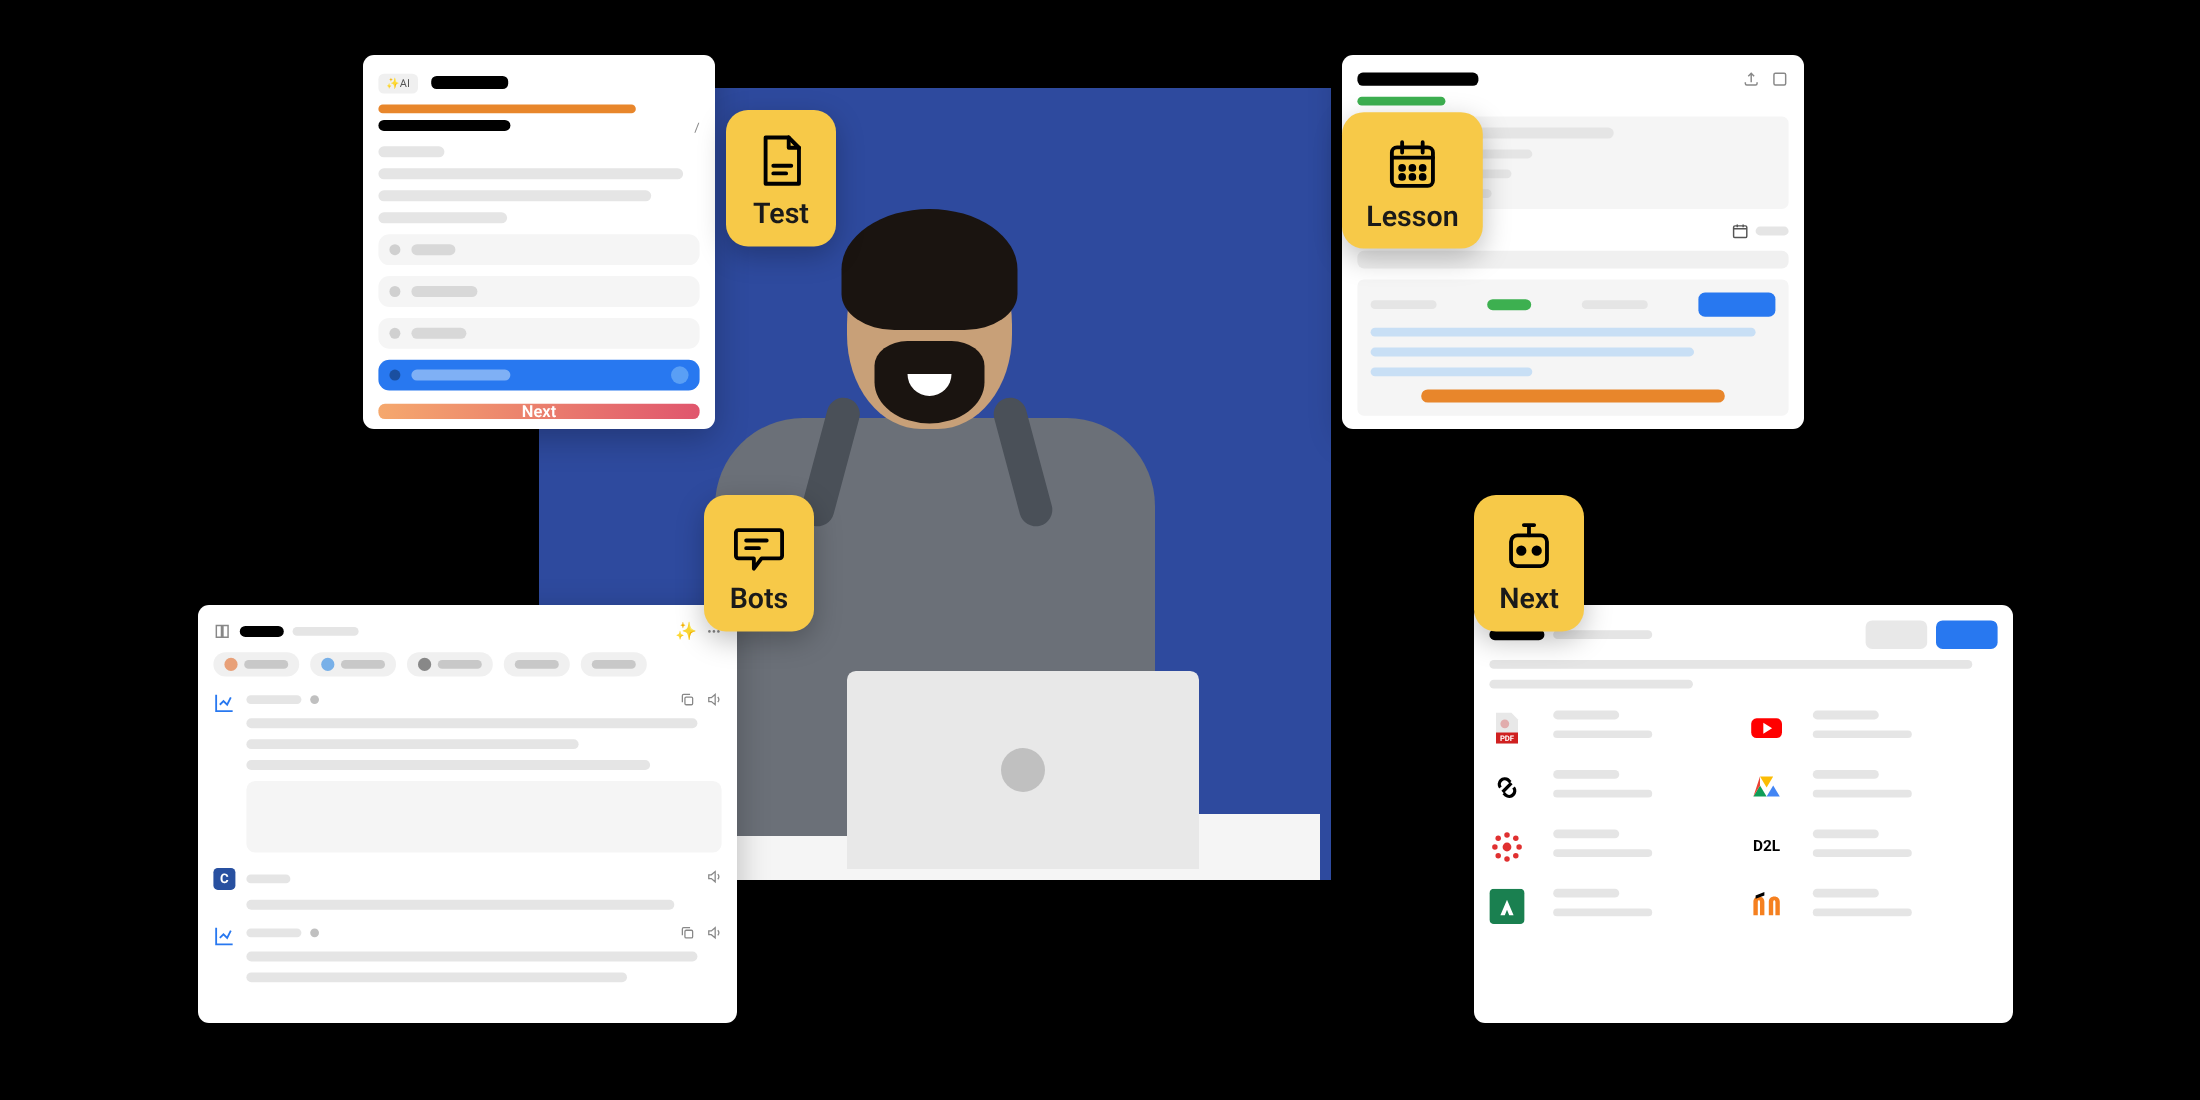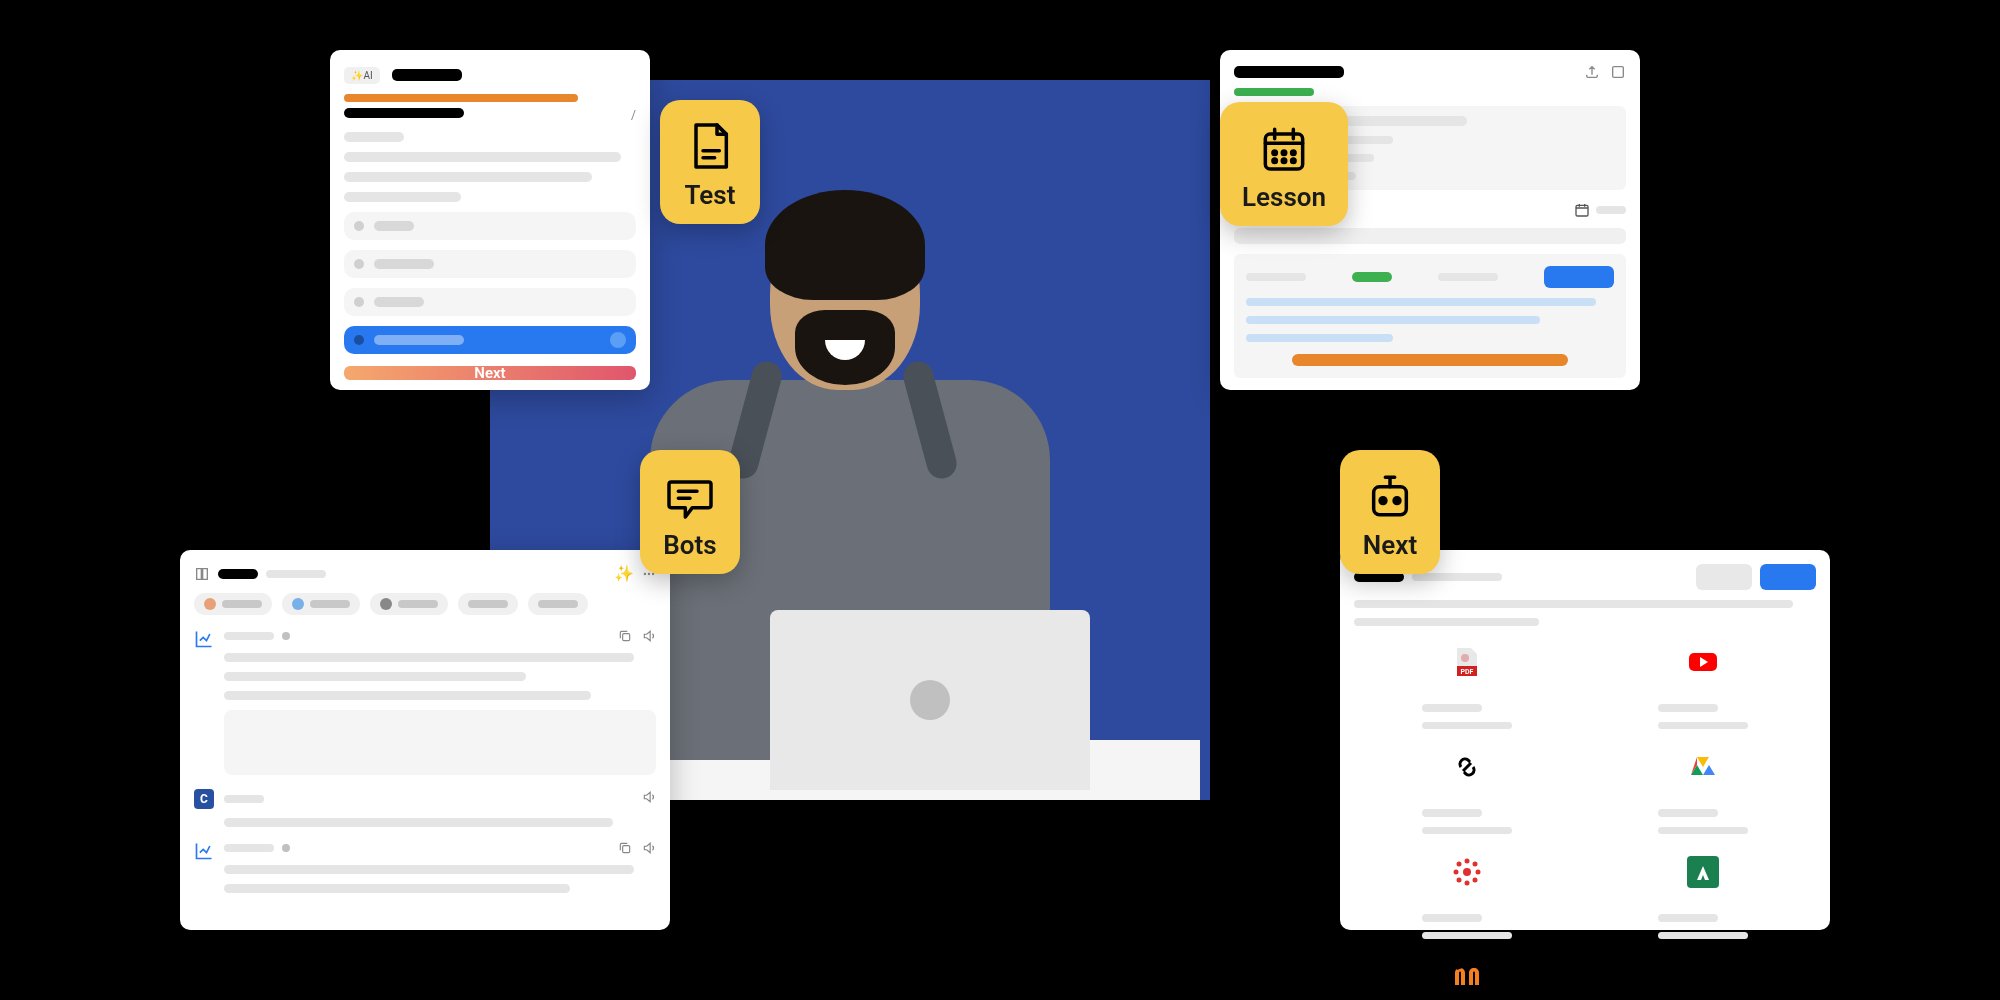--- a/index.html
+++ b/index.html
@@ -53,21 +53,21 @@
 .pill { background: #f0f0f0; border-radius: 14px; height: 22px; display: flex; align-items: center; padding: 0 10px; gap: 6px; }
 .pill .av { width: 12px; height: 12px; border-radius: 50%; }
 .pill .ln { background: #c8c8c8; height: 8px; border-radius: 4px; }
 .msg-row { display: flex; gap: 10px; margin-top: 14px; }
 .msg-icon { width: 20px; height: 20px; flex-shrink: 0; }
 .msg-body { flex: 1; }
 .att-card { background: #f5f5f5; border-radius: 8px; margin-top: 10px; height: 65px; }
 
 .bots-card { left: 1340px; top: 550px; width: 490px; height: 380px; padding: 14px; }
 .int-grid { display: grid; grid-template-columns: 1fr 1fr; gap: 10px; margin-top: 14px; }
-.int-item { display: flex; align-items: center; gap: 26px; padding: 6px 0; flex-direction: column; }
+.int-item { display: flex; align-items: flex-start; gap: 26px; padding: 6px 0; }
 .int-icon { width: 32px; height: 32px; flex-shrink: 0; display: flex; align-items: center; justify-content: center; }
 .int-text { flex: 1; }
 .btn-grp { display: flex; gap: 8px; }
 .btn-sm { border-radius: 6px; height: 26px; width: 56px; }
 .btn-sm.gray { background: #e8e8e8; }
 .btn-sm.blue { background: #2878f0; }
 </style>
 </head>
 <body>
 
@@ -339,20 +339,27 @@
             <circle cx="8" cy="24" r="2.5" fill="#e03030"></circle>
             <circle cx="24" cy="24" r="2.5" fill="#e03030"></circle>
           </svg>
       </div>
       <div class="int-text">
           <div class="gray-line" style="width:60px;height:8px;margin-top:0;"></div>
           <div class="gray-line" style="width:90px;height:7px;"></div>
         </div>
     </div>
     <div class="int-item">
+      <div class="int-icon" style="font-weight:700;font-size:14px;color:#000;">D2L</div>
+      <div class="int-text">
+          <div class="gray-line" style="width:60px;height:8px;margin-top:0;"></div>
+          <div class="gray-line" style="width:90px;height:7px;"></div>
+        </div>
+    </div>
+    <div class="int-item">
       <div class="int-icon">
         <svg viewBox="0 0 32 32">
             <rect width="32" height="32" rx="4" fill="#1a8050"></rect>
             <path fill="#fff" d="M10 24l6-14 6 14h-4l-2-5-2 5z"></path>
           </svg>
       </div>
       <div class="int-text">
           <div class="gray-line" style="width:60px;height:8px;margin-top:0;"></div>
           <div class="gray-line" style="width:90px;height:7px;"></div>
         </div>

